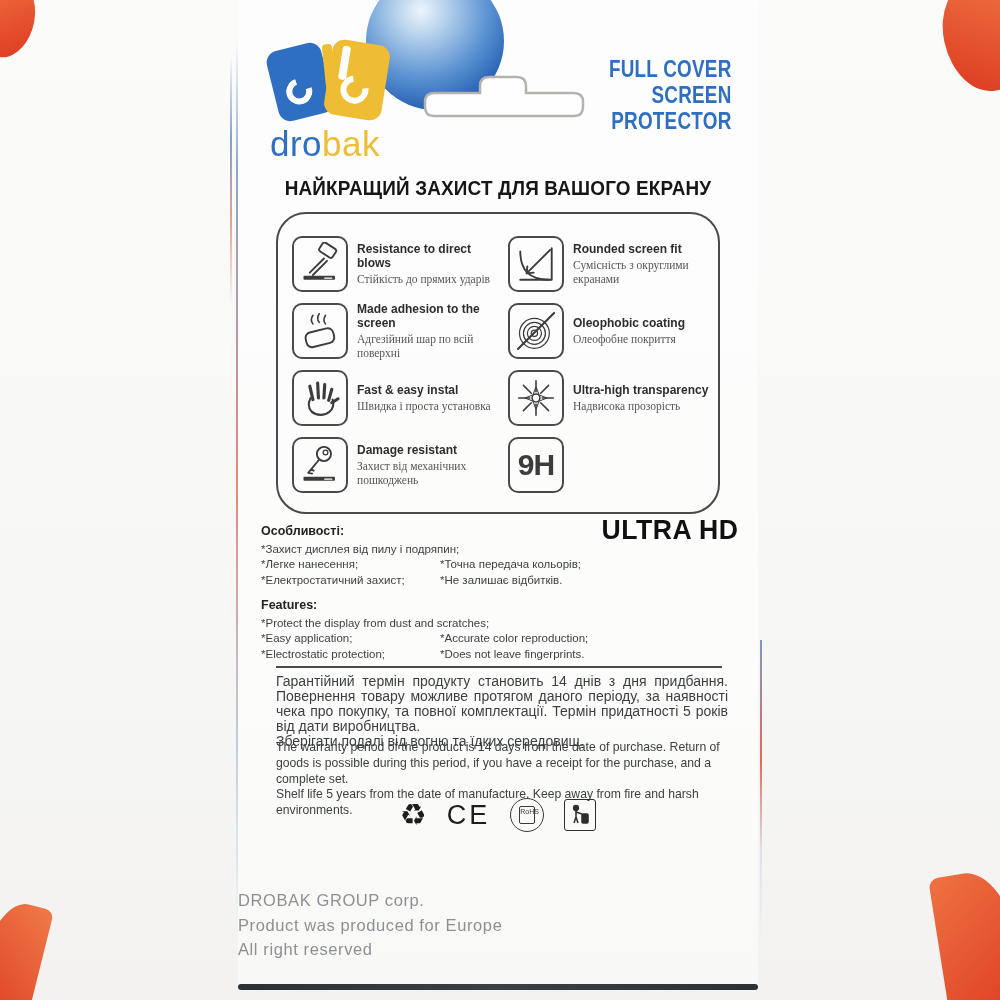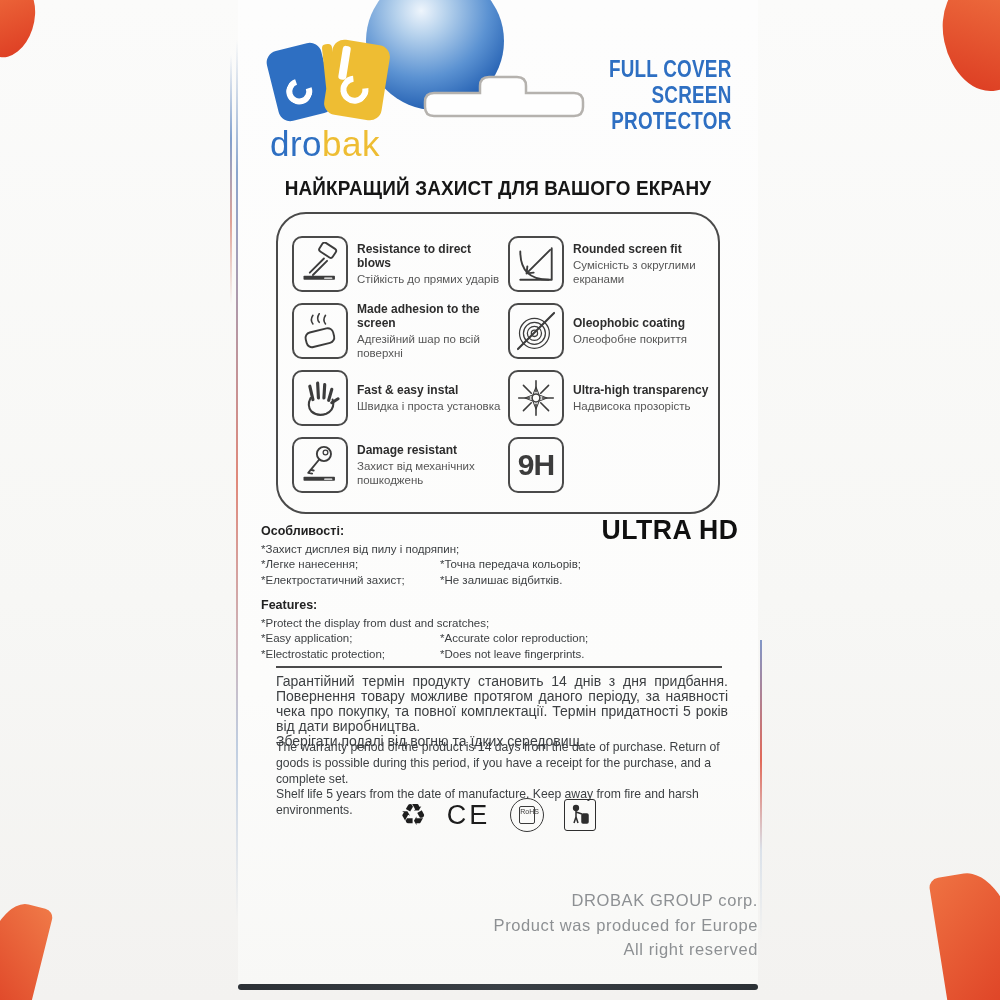--- a/index.html
+++ b/index.html
@@ -67,21 +67,21 @@
   
   .panel { position:absolute; left:38px; top:212px; width:444px; height:302px;
     border:2.5px solid #4a4a4a; border-radius:30px;
     display:grid; grid-template-columns:1fr 1fr; grid-auto-rows:1fr;
     padding:16px 10px 14px 14px; column-gap:6px; }
   .feat { display:flex; align-items:center; }
   .icon-box { width:56px; height:56px; flex:0 0 56px; border:2px solid #4a4a4a;
     border-radius:10px; display:flex; align-items:center; justify-content:center; margin-right:9px;text-align:center; }
   .feat-text { padding-top:1px; }
   .feat-title { font-size:12px; font-weight:bold; color:#2d2d2d; line-height:14px; }
-  .feat-sub { font-size:11.5px; color:#565656; line-height:13.5px; margin-top:3px; width:145px; }
+  .feat-sub { font-size:11.5px; color:#565656; line-height:13.5px; margin-top:3px; width:145px;font-family:Liberation Serif, serif; }
   .badge-9h { font-size:30px; font-weight:bold; color:#3c3c3c; letter-spacing:-1px; }
   .icon-box svg { stroke:#3c3c3c; fill:none; stroke-width:2.4; stroke-linecap:round; stroke-linejoin:round; }
 
   
   .bullets { position:absolute; left:23px; width:400px; font-size:11.5px; color:#3c3f42; line-height:15.5px; }
   .bullets-ua { top:524px; } .bullets-en { top:598px; }
   .bullets .hdr { font-size:12.5px; font-weight:bold; color:#222; margin-bottom:2px; }
   .two-col { display:flex; }
   .two-col .c1 { width:179px; flex:0 0 179px; }
 
@@ -109,21 +109,21 @@
   .cert-ce { font-size:27px; font-weight:500; letter-spacing:3px; color:#1d1d1d; }
   .cert-stamp { width:34px; height:34px; border:1.6px solid #3a3a3a; border-radius:50%;
     display:flex; align-items:center; justify-content:center; }
   .cert-stamp .inner { width:16px; height:18px; border:1.4px solid #3a3a3a; border-radius:2px;
     font-size:7px; text-align:center; line-height:8px; color:#3a3a3a; padding-top:1px; }
   .cert-bin { width:32px; height:32px; border:1.8px solid #2e2e2e; border-radius:3px;
     display:flex; align-items:center; justify-content:center; }
   .cert-bin svg { stroke:#2e2e2e; fill:#2e2e2e; stroke-width:1.5; }
 
   
-  .footer { position:absolute; left:0; top:888px; width:100%; text-align:right;
+  .footer { position:absolute; left:0; top:888px; width:100%; text-align:left;
     color:#8d9093; font-size:16.5px; line-height:24.5px; letter-spacing:.6px; font-weight:400; }
 </style>
 </head>
 <body>
 
 <div class="corner corner-tl"></div>
 <div class="corner corner-tr"></div>
 <div class="corner corner-bl"></div>
 <div class="corner corner-br"></div>
 <div class="corner accent-blue-t"></div>

